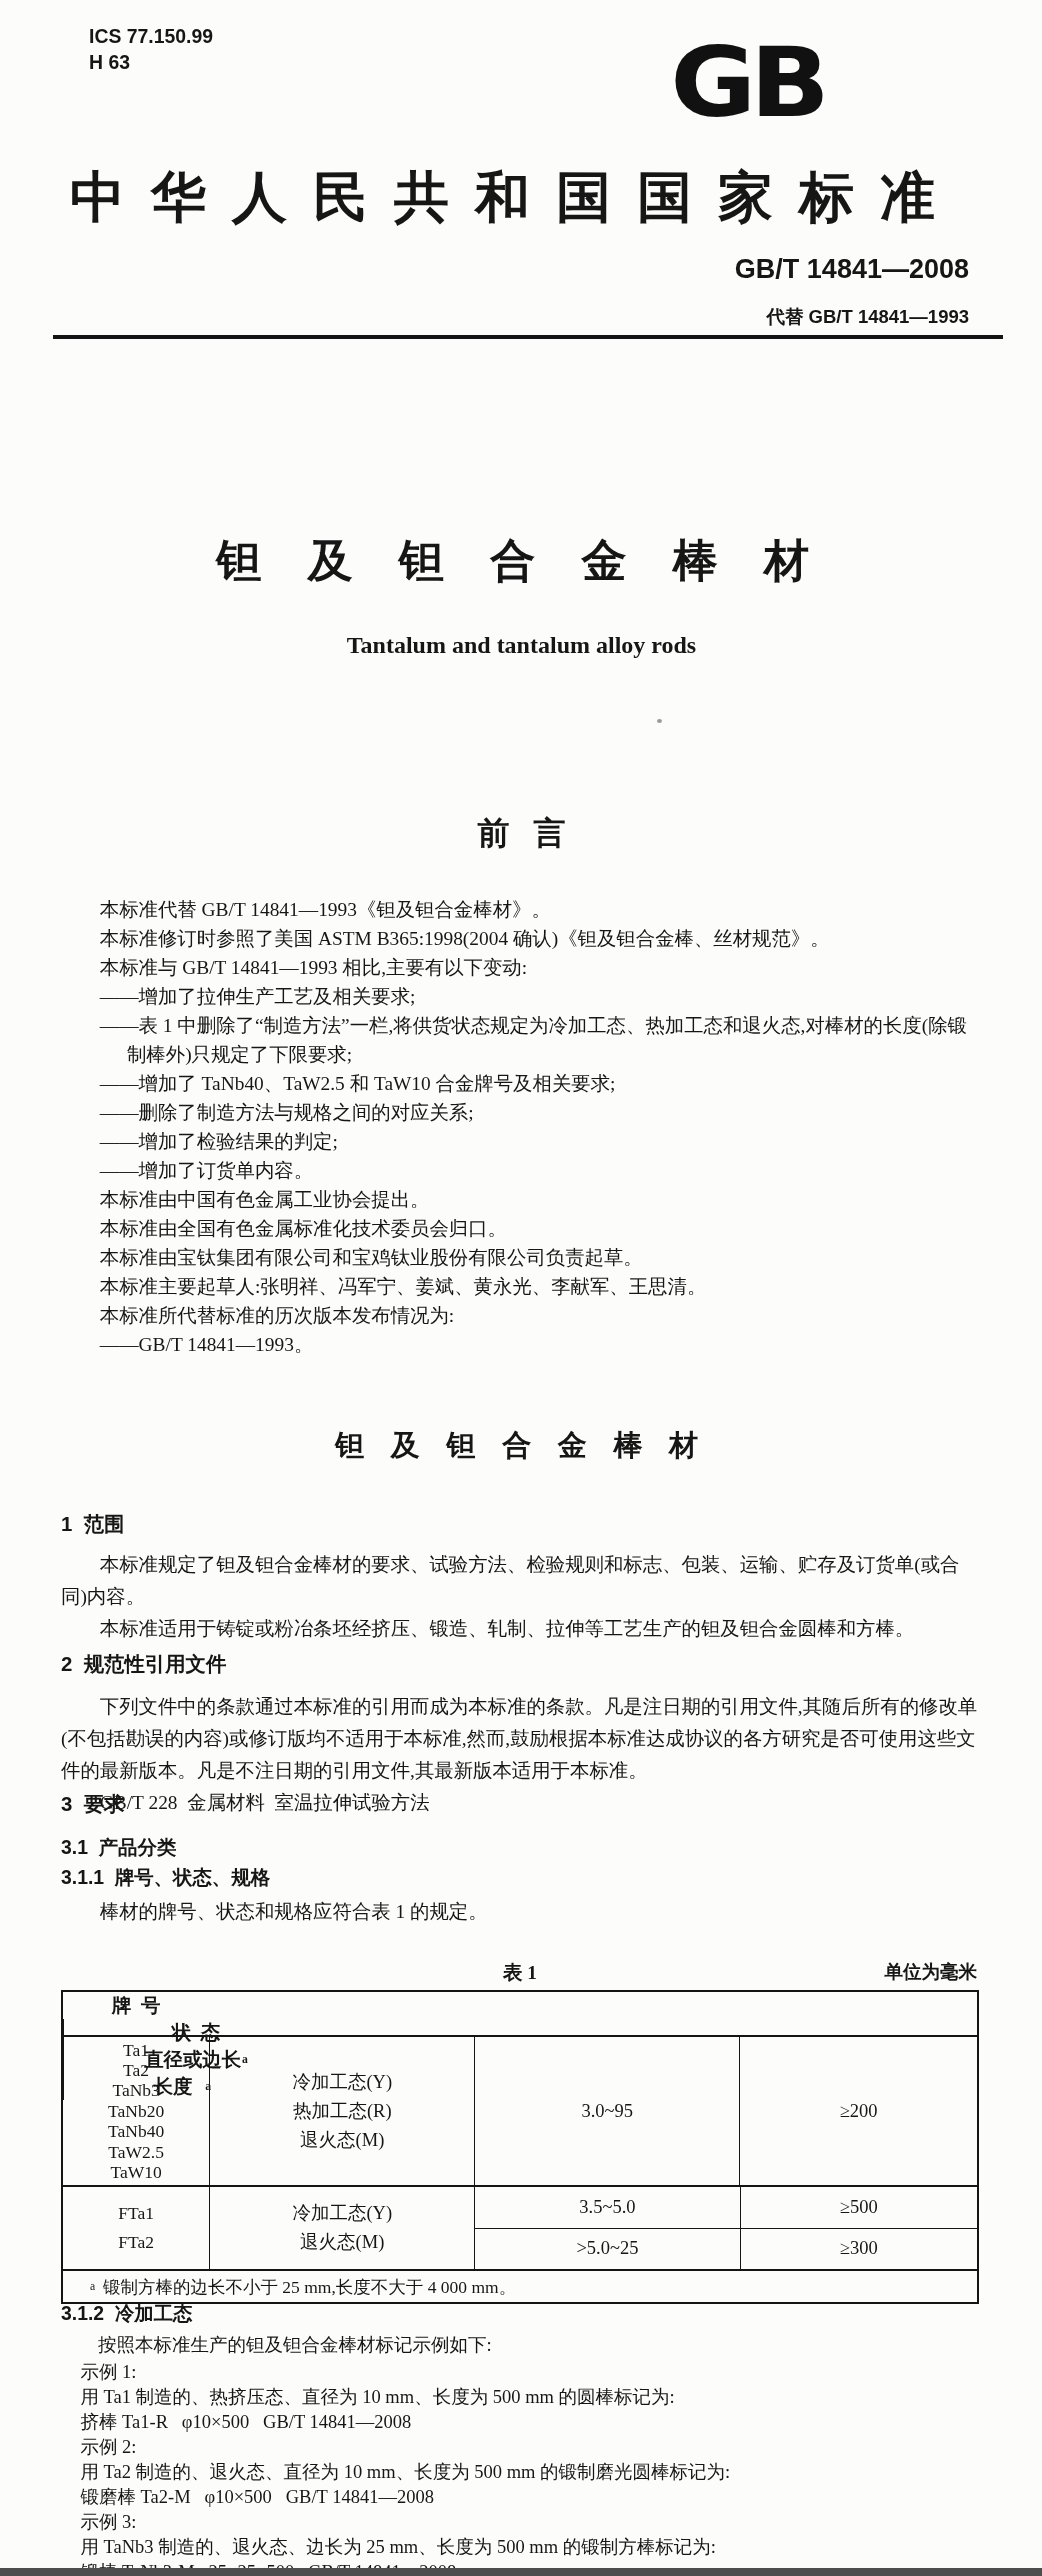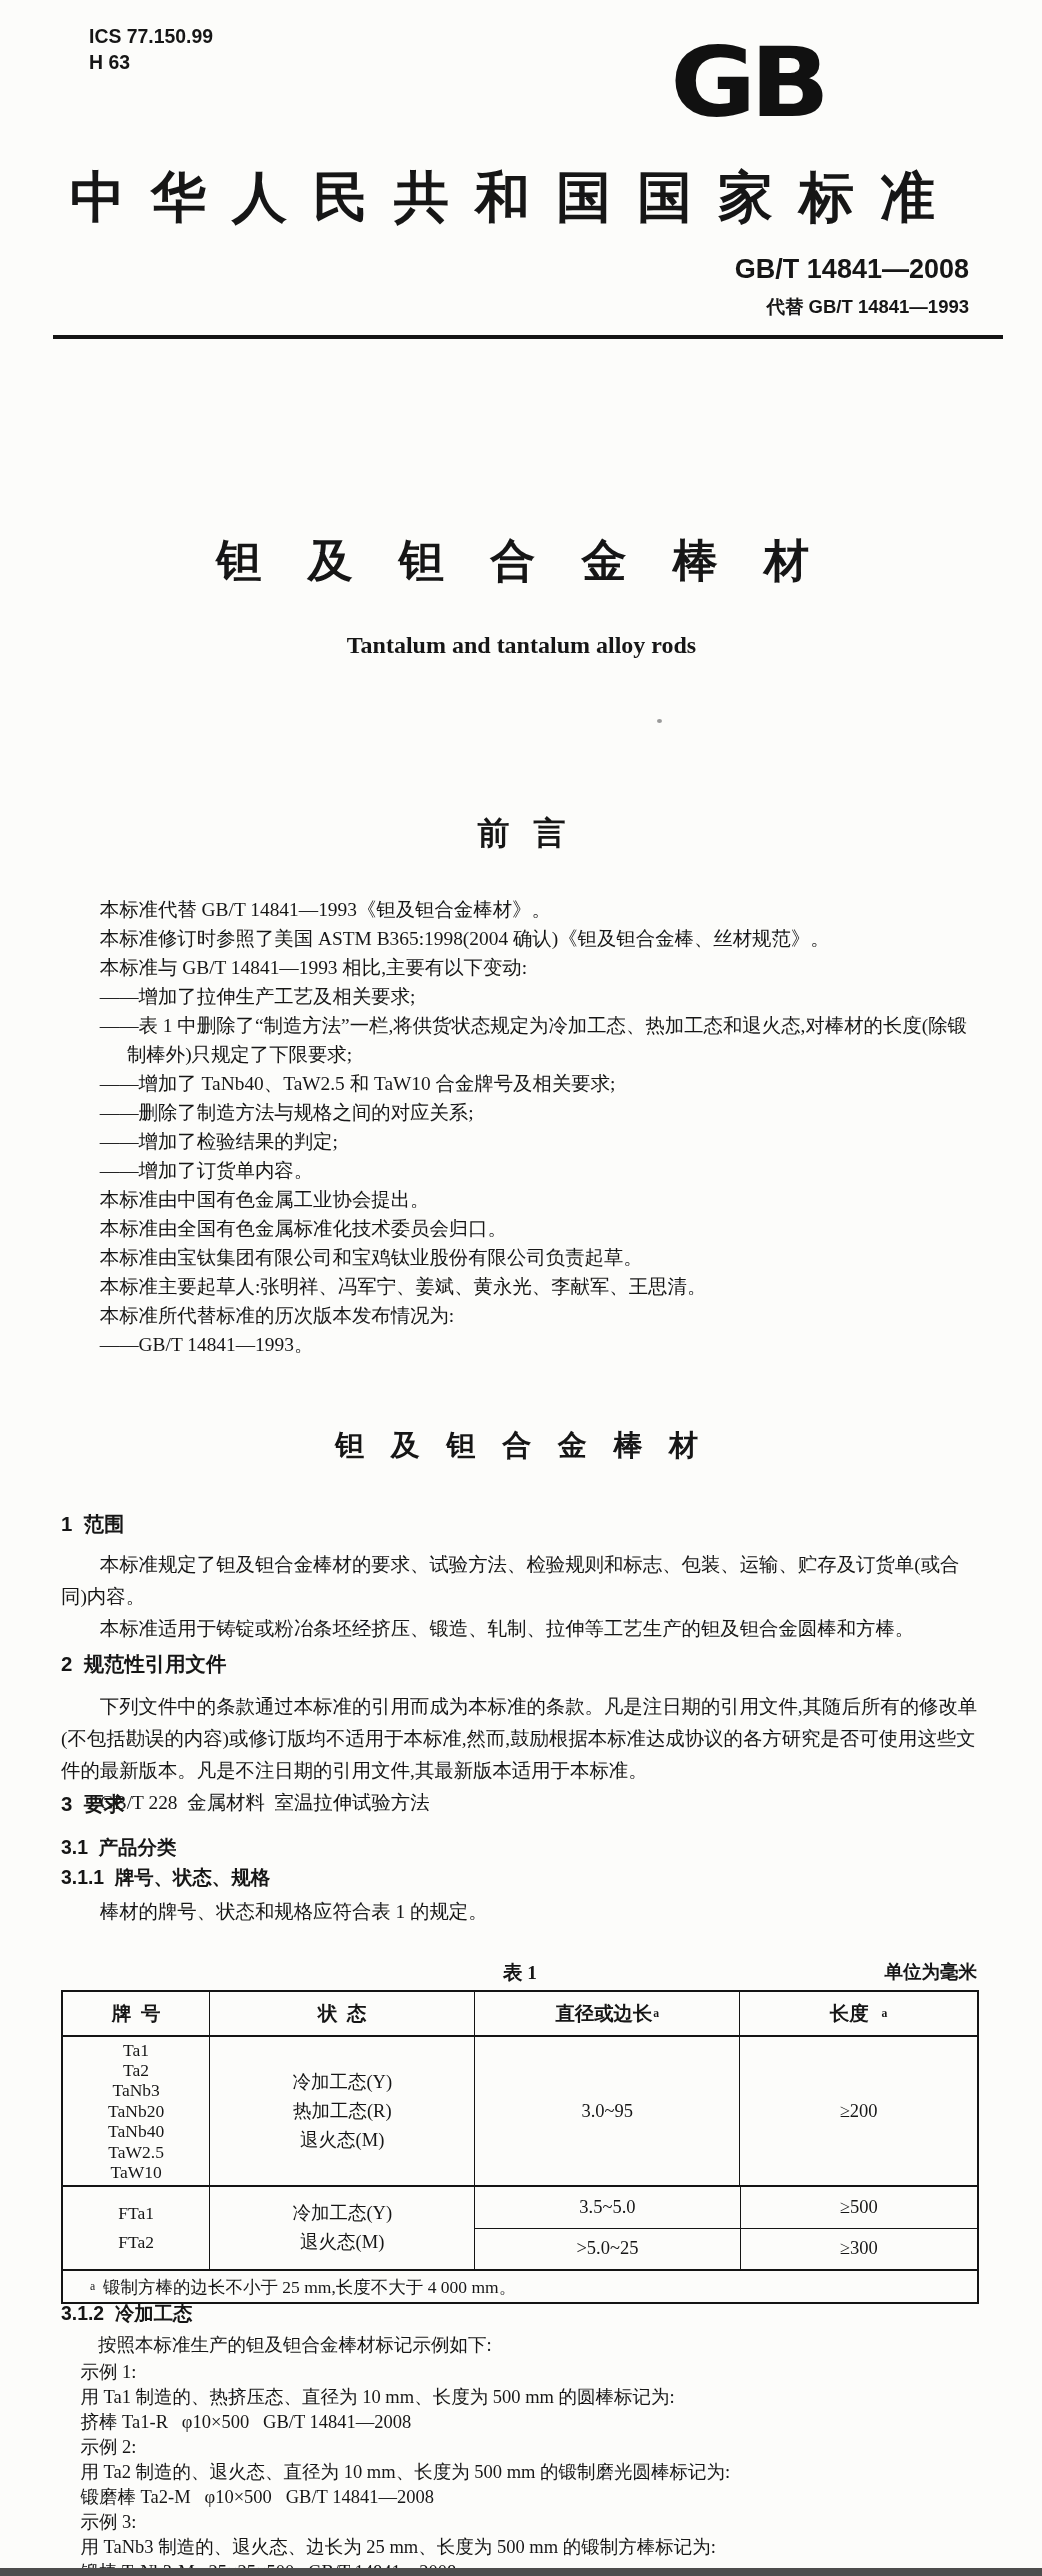--- a/index.html
+++ b/index.html
@@ -15,21 +15,21 @@
   .ics-block{top:23px;left:89px;font-weight:bold;font-size:19.4px;line-height:26px;}
   .gb-logo{top:25px;left:645px;width:204px;height:115px;display:flex;align-items:center;justify-content:center;}
   .gb-logo span{
     font-family:"DejaVu Sans","Liberation Sans",sans-serif;font-weight:900;
     font-size:97px;letter-spacing:-5.8px;color:#111;transform:scaleX(1.08);
   }
   .std-title{top:161px;left:70px;width:933px;font-weight:bold;font-size:55px;
     letter-spacing:26px;white-space:nowrap;}
   .std-num-block{top:255px;right:74px;text-align:right;}
   .std-num{font-weight:bold;font-size:27px;line-height:29px;}
-  .std-replaces{font-weight:bold;font-size:18.5px;line-height:23px;margin-top:11px;text-align:right;}
+  .std-replaces{font-weight:bold;font-size:18.5px;line-height:23px;margin-top:21px;text-align:right;}
   .top-rule{top:335px;left:53px;width:950px;height:3.9px;background:#141414;}
 
   .doc-title-zh{top:531px;left:0;width:1043px;text-align:center;font-weight:bold;
     font-size:45px;letter-spacing:17.5px;}
   .doc-title-en{top:632px;left:0;width:1043px;text-align:center;font-weight:bold;font-size:24px;}
   .speck{top:719px;left:657px;width:4.9px;height:3.9px;background:#9a9a9a;border-radius:50%;}
 
   .fw-head{top:812px;left:0;width:1043px;text-align:center;font-weight:bold;font-size:32px;}
   .fw-body{top:895px;left:61px;width:920px;font-size:19.4px;line-height:29px;}
   .fw-p{text-indent:2em;}
@@ -58,21 +58,21 @@
   .tbl{top:1990px;left:61px;width:918px;border:2.9px solid #141414;background:#fcfcfa;
     font-size:18.5px;box-sizing:border-box;}
   .tr{display:flex;}
   .td{box-sizing:border-box;display:flex;align-items:center;justify-content:center;
     text-align:center;}
   .td + .td, .c34{border-left:1.9px solid #141414;box-sizing:border-box;}
   .c1{width:16%;}
   .c2{width:29%;}
   .c3{width:29%;}
   .c4{width:26%;gap:12px;}
-  .thead{height:43px;border-bottom:2.9px solid #141414;font-weight:bold;font-size:19.4px;}
+  .thead{height:43px;border-bottom:2.9px solid #141414;font-weight:bold;font-size:19.4px;flex-direction:column;}
   .thead sup{font-size:11.7px;margin-left:1px;}
   .g1{height:148px;border-bottom:2.9px solid #141414;}
   .stack{flex-direction:column;}
   .grades div{line-height:20.4px;font-size:17.5px;}
   .states div{line-height:29px;font-size:18.5px;}
   .g2{height:82px;border-bottom:2.9px solid #141414;}
   .g2 .grades div{line-height:29px;}
   .c34{width:55%;display:flex;flex-direction:column;}
   .subrow{display:flex;height:41px;}
   .subrow.b{border-top:1.9px solid #141414;}

